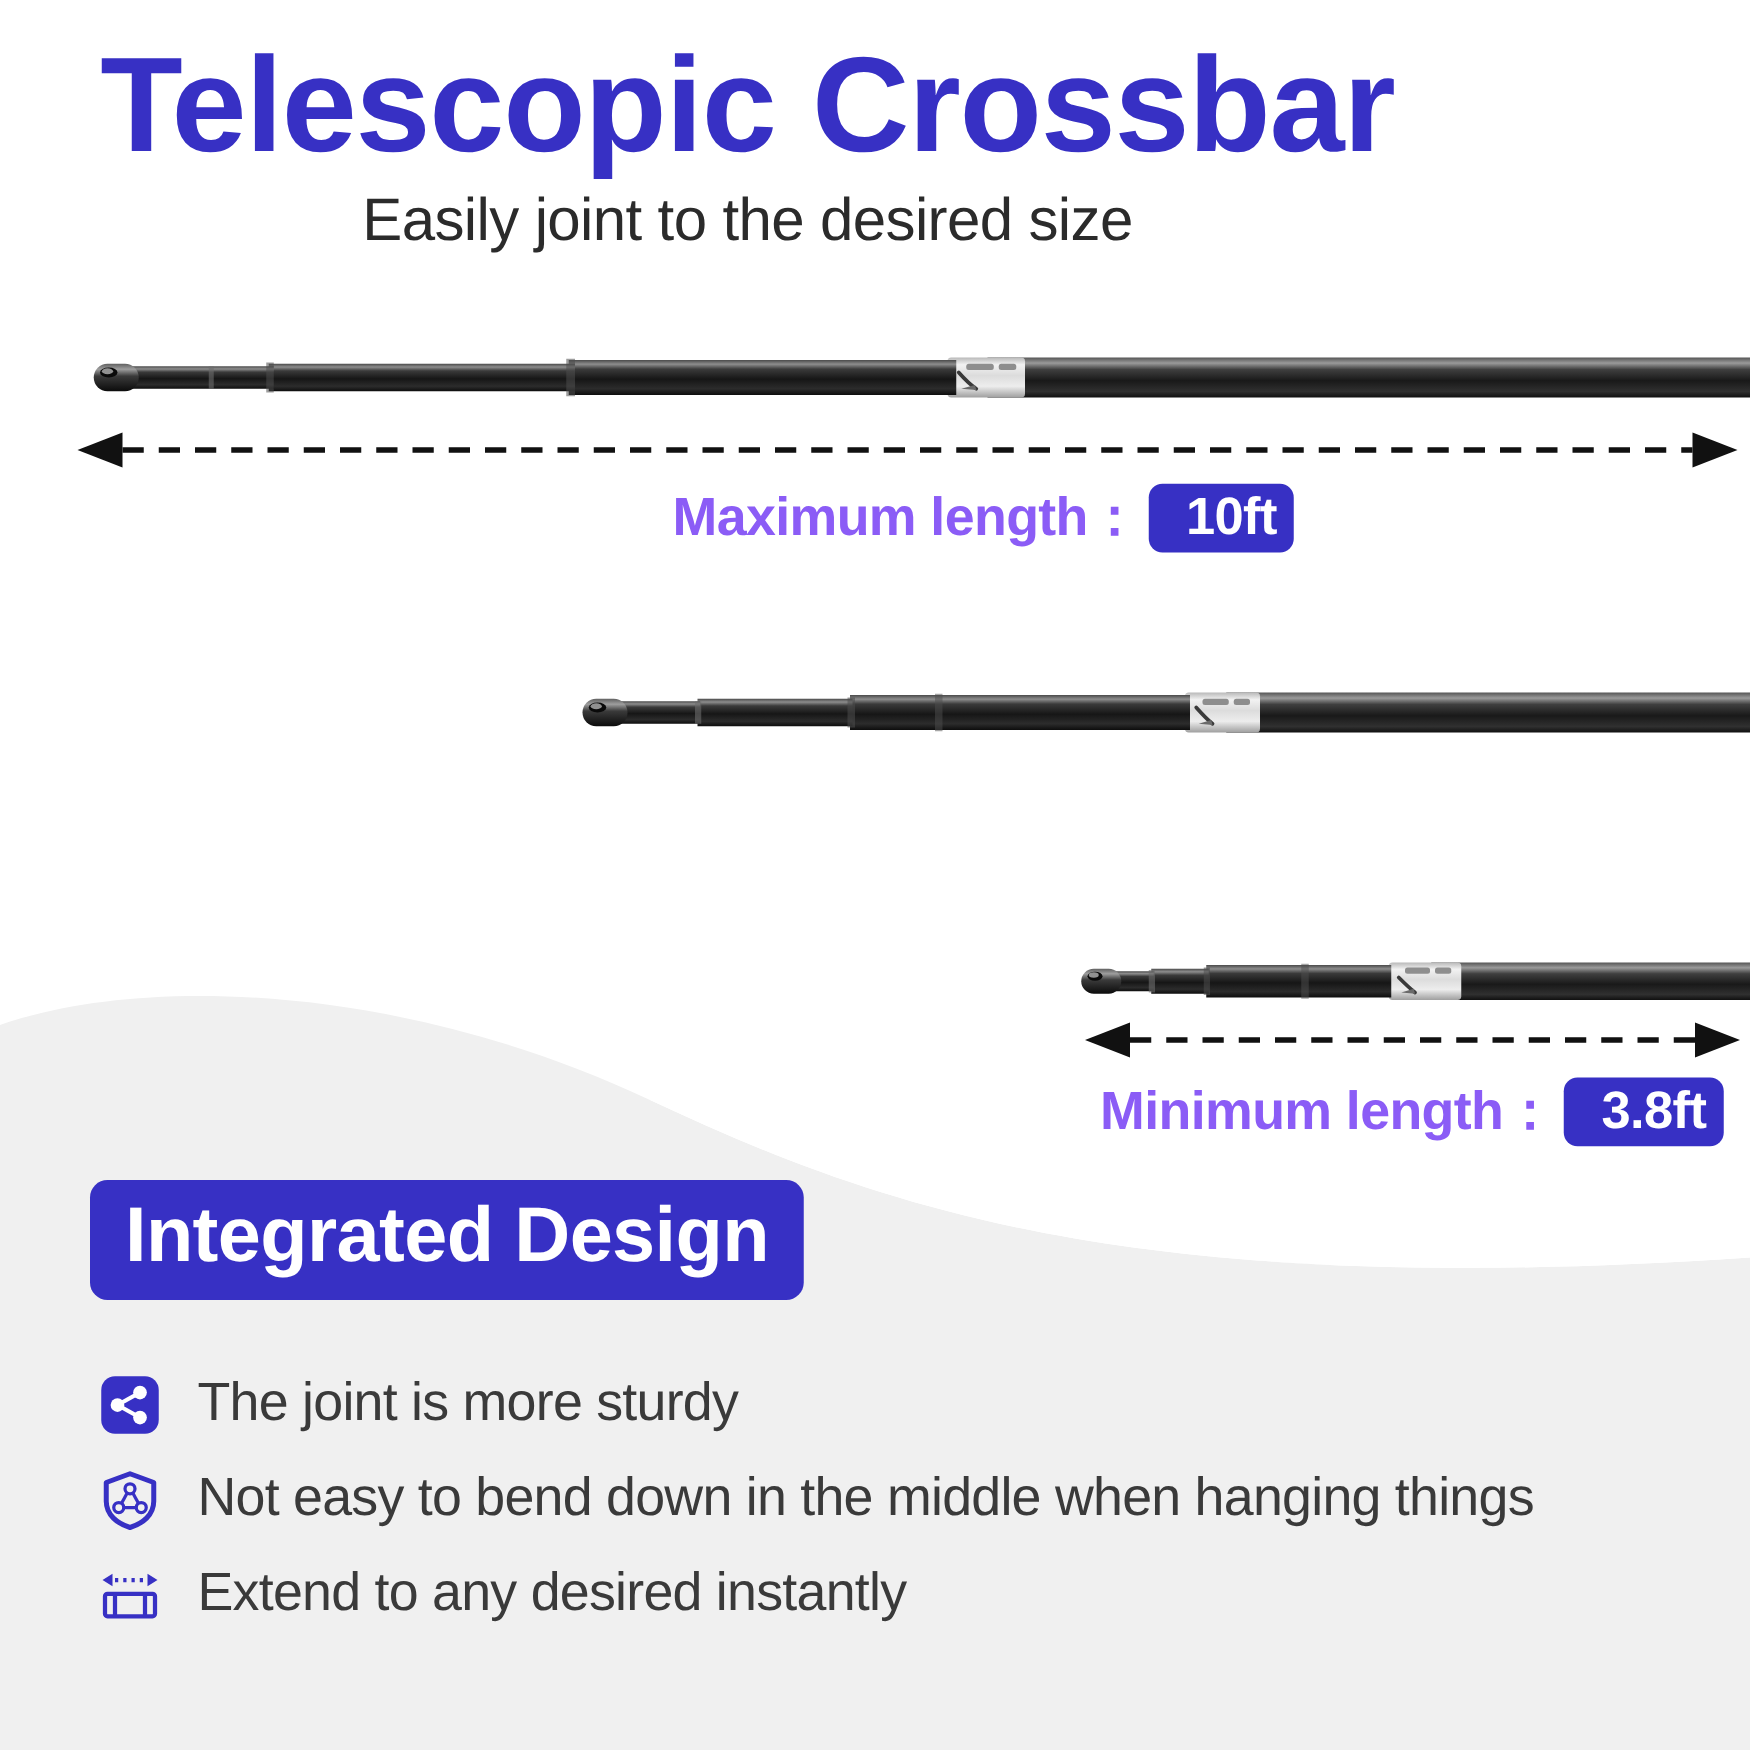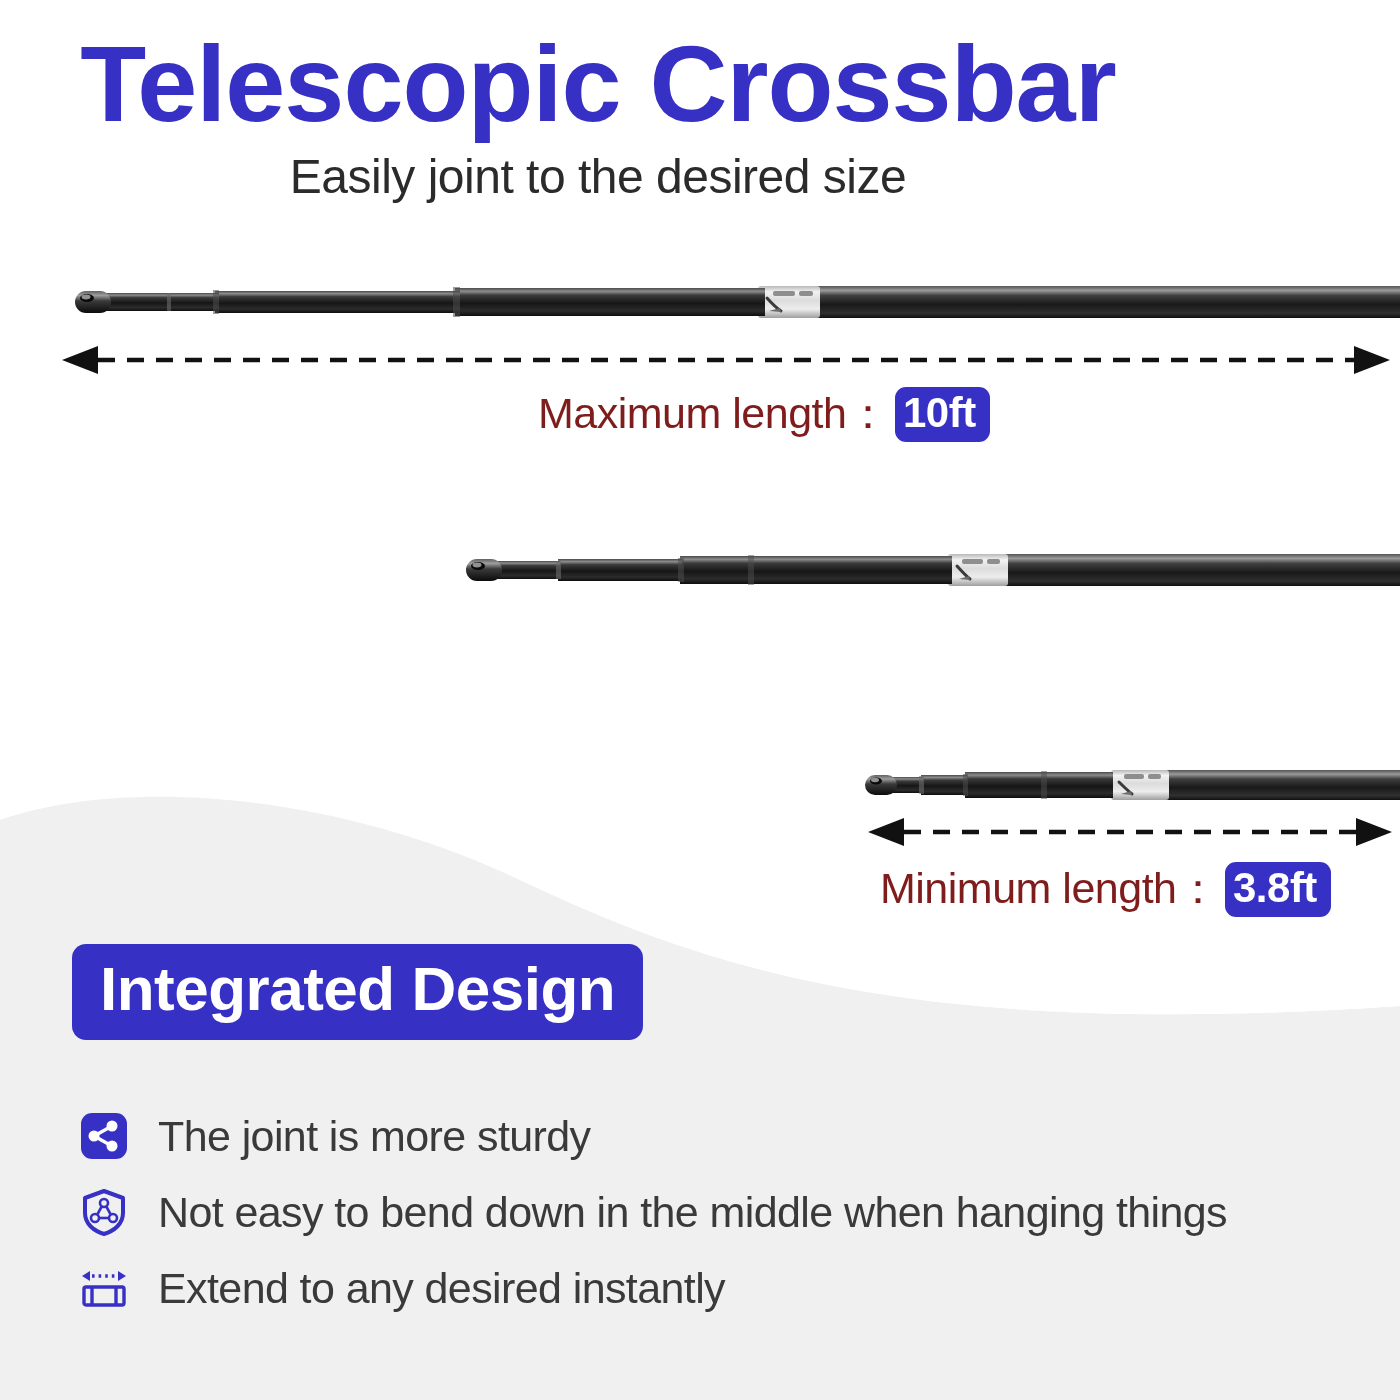--- a/index.html
+++ b/index.html
@@ -73,32 +73,32 @@
   
   .len-label {
     position: absolute;
     display: flex;
     align-items: center;
     z-index: 6;
     white-space: nowrap;
   }
   .len-label .len-text {
     font-size: 43px;
-    color: #7f1d1d;
-    font-weight: 400;
+    color: #8b5cf6;
+    font-weight: 700;
     letter-spacing: -0.5px;
   }
   .len-badge {
     margin-left: 6px;
     background: #3730c4;
     color: #ffffff;
     font-size: 42px;
     font-weight: bold;
     border-radius: 11px;
-    padding: 5px 14px 8px 8px;
+    padding: 5px 14px 8px 30px;
     line-height: 1;
     letter-spacing: -0.5px;
   }
 
   
   .banner {
     position: absolute;
     left: 72px;
     top: 944px;
     background: #3730c4;
@@ -116,21 +116,20 @@
 
   
   .features {
     position: absolute;
     left: 78px;
     top: 1098px;
     z-index: 6;
   }
   .feature-row {
     display: flex;
-    align-items: center;
     height: 76px;
   }
   .feature-icon {
     width: 52px;
     height: 52px;
     flex: 0 0 52px;
     display: flex;
     align-items: center;
     justify-content: center;
     margin-right: 28px;

